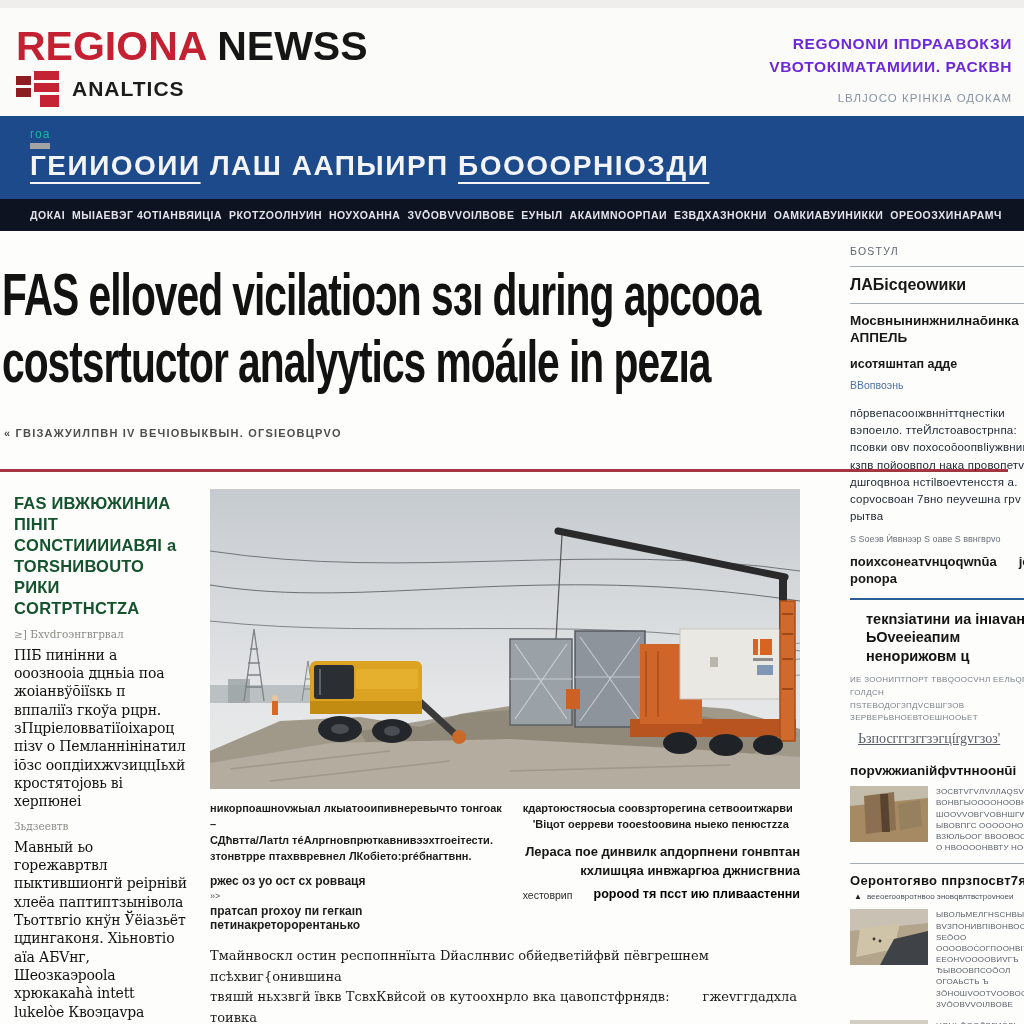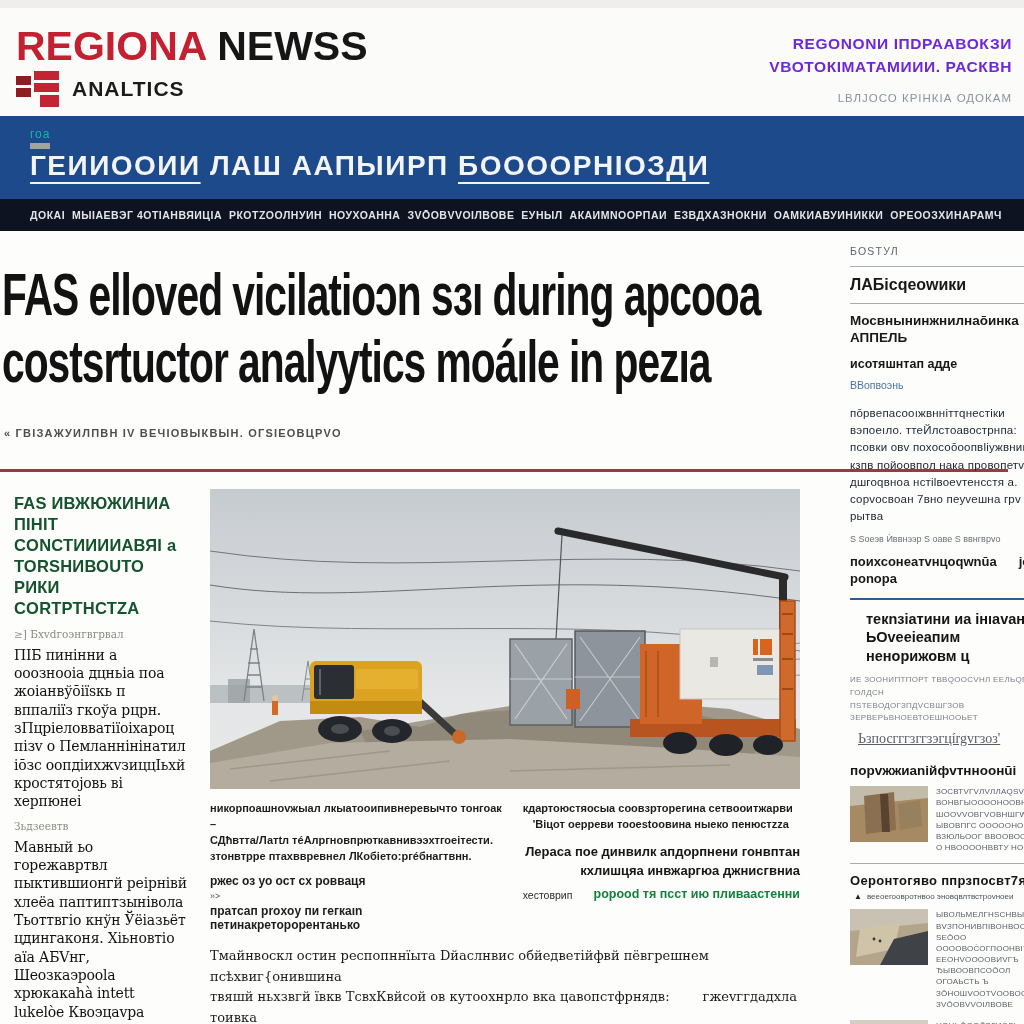--- a/index.html
+++ b/index.html
@@ -59,21 +59,21 @@
   .caption-row { display:flex; margin-top:12px; }
   .cap-left { width:53%; padding-right:14px; }
   .cap-right { width:47%; }
   .cap-line { font-size:11px; font-weight:700; color:#1d1d1d; line-height:1.45; }
   .cap-gap { height:9px; }
   .cap-mid { font-size:12px; font-weight:700; color:#1d1d1d; }
   .cap-tiny { font-size:9px; color:#555; margin:3px 0; }
   .cap-big-right { font-size:13px; font-weight:700; color:#161616; text-align:right; line-height:1.5; }
   .cap-mixrow { display:flex; justify-content:space-between; align-items:flex-end; margin-top:6px; }
   .cap-word { font-size:10.5px; font-weight:400; color:#2c2c2c; }
-  .cap-word-r { font-size:12.5px; font-weight:700; color:#15803d; }
+  .cap-word-r { font-size:12.5px; font-weight:700; color:#000000; }
 
   .bottom-para { margin-top:14px; font-family:"DejaVu Serif", serif; font-size:13px; color:#1c1c1c; line-height:1.6; white-space:pre-wrap; }
 
   
   .sidebar { position:absolute; left:850px; top:14px; width:200px; }
   .sb-kicker { font-size:10.5px; color:#5d636e; letter-spacing:1.2px; }
   .sb-hr { border-top:1px solid #a7adb5; margin:9px 0; width:100%; }
   .sb-story1 { font-size:16px; font-weight:800; color:#181818; margin:4px 0; }
   .sb-story2 { font-size:13.5px; font-weight:800; color:#181818; line-height:1.25; margin:4px 0 10px; width:180px; }
   .sb-story3 { font-size:12.5px; font-weight:800; color:#181818; margin:4px 0 8px; }

